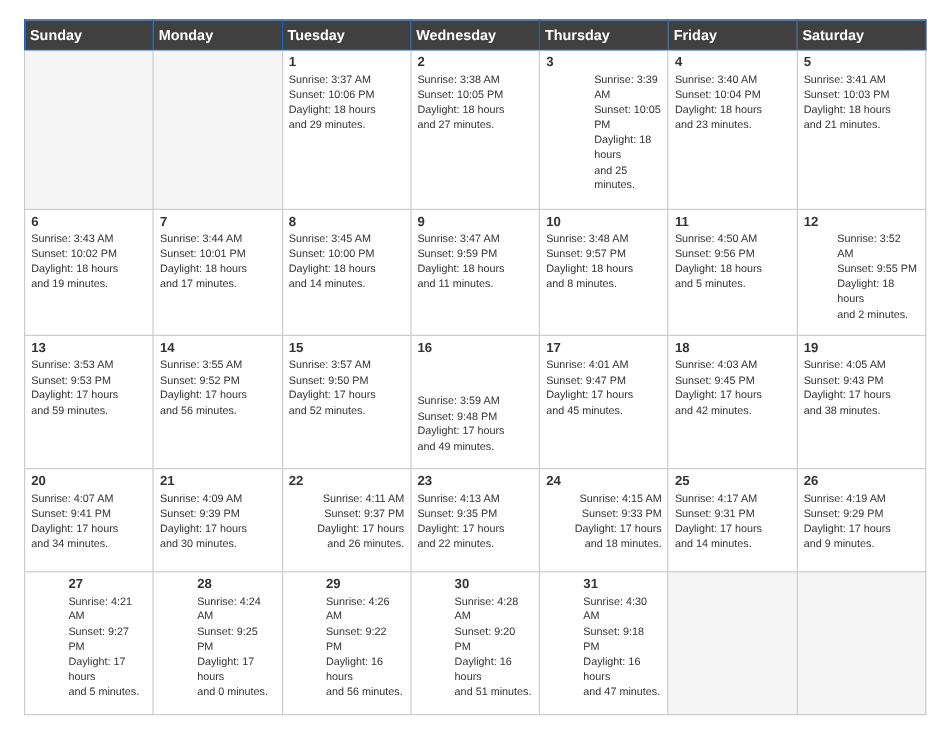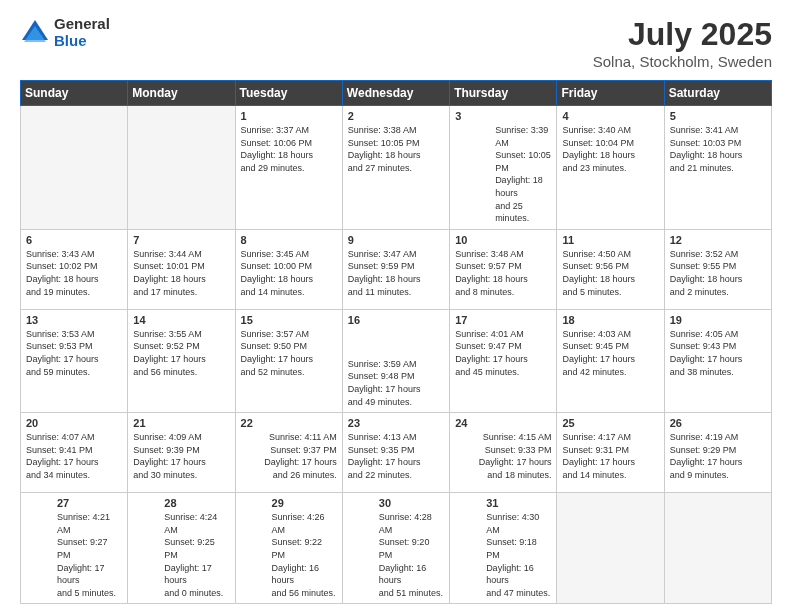--- a/index.html
+++ b/index.html
@@ -103,36 +103,20 @@
     }
     table {
       width: 100%;
       border-collapse: collapse;
     }
   </style>
 </head>
 <body>
 
 <div class="page">
-  <div class="header">
-    <div class="logo">
-      <svg class="logo-icon" viewBox="0 0 30 30">
-        <polygon points="15,2 28,22 2,22" fill="#1565c0"></polygon>
-        <polygon points="15,8 26,24 4,24" fill="#42a5f5" opacity="0.7"></polygon>
-      </svg>
-      <div class="logo-text">
-        <span class="logo-general">General</span>
-        <span class="logo-blue">Blue</span>
-      </div>
-    </div>
-    <div class="title-block">
-      <div class="title-month">July 2025</div>
-      <div class="title-location">Solna, Stockholm, Sweden</div>
-    </div>
-  </div>
 
   <table class="calendar">
     <thead>
       <tr>
         <th>Sunday</th>
         <th>Monday</th>
         <th>Tuesday</th>
         <th>Wednesday</th>
         <th>Thursday</th>
         <th>Friday</th>
@@ -217,21 +201,21 @@
           </td>
           <td>
             <span class="day-num">11</span>
             <div class="day-info" style="white-space: pre-line;">Sunrise: 4:50 AM
 Sunset: 9:56 PM
 Daylight: 18 hours
 and 5 minutes.</div>
           </td>
           <td>
             <span class="day-num">12</span>
-            <div class="day-info" style="white-space: pre-line;">Sunrise: 3:52 AM
+            <div class="day-info" style="white-space: pre-line; margin-left: 28px;">Sunrise: 3:52 AM
 Sunset: 9:55 PM
 Daylight: 18 hours
 and 2 minutes.</div>
           </td>
         </tr>
         <tr>
           <td>
             <span class="day-num">13</span>
             <div class="day-info" style="white-space: pre-line;">Sunrise: 3:53 AM
 Sunset: 9:53 PM

